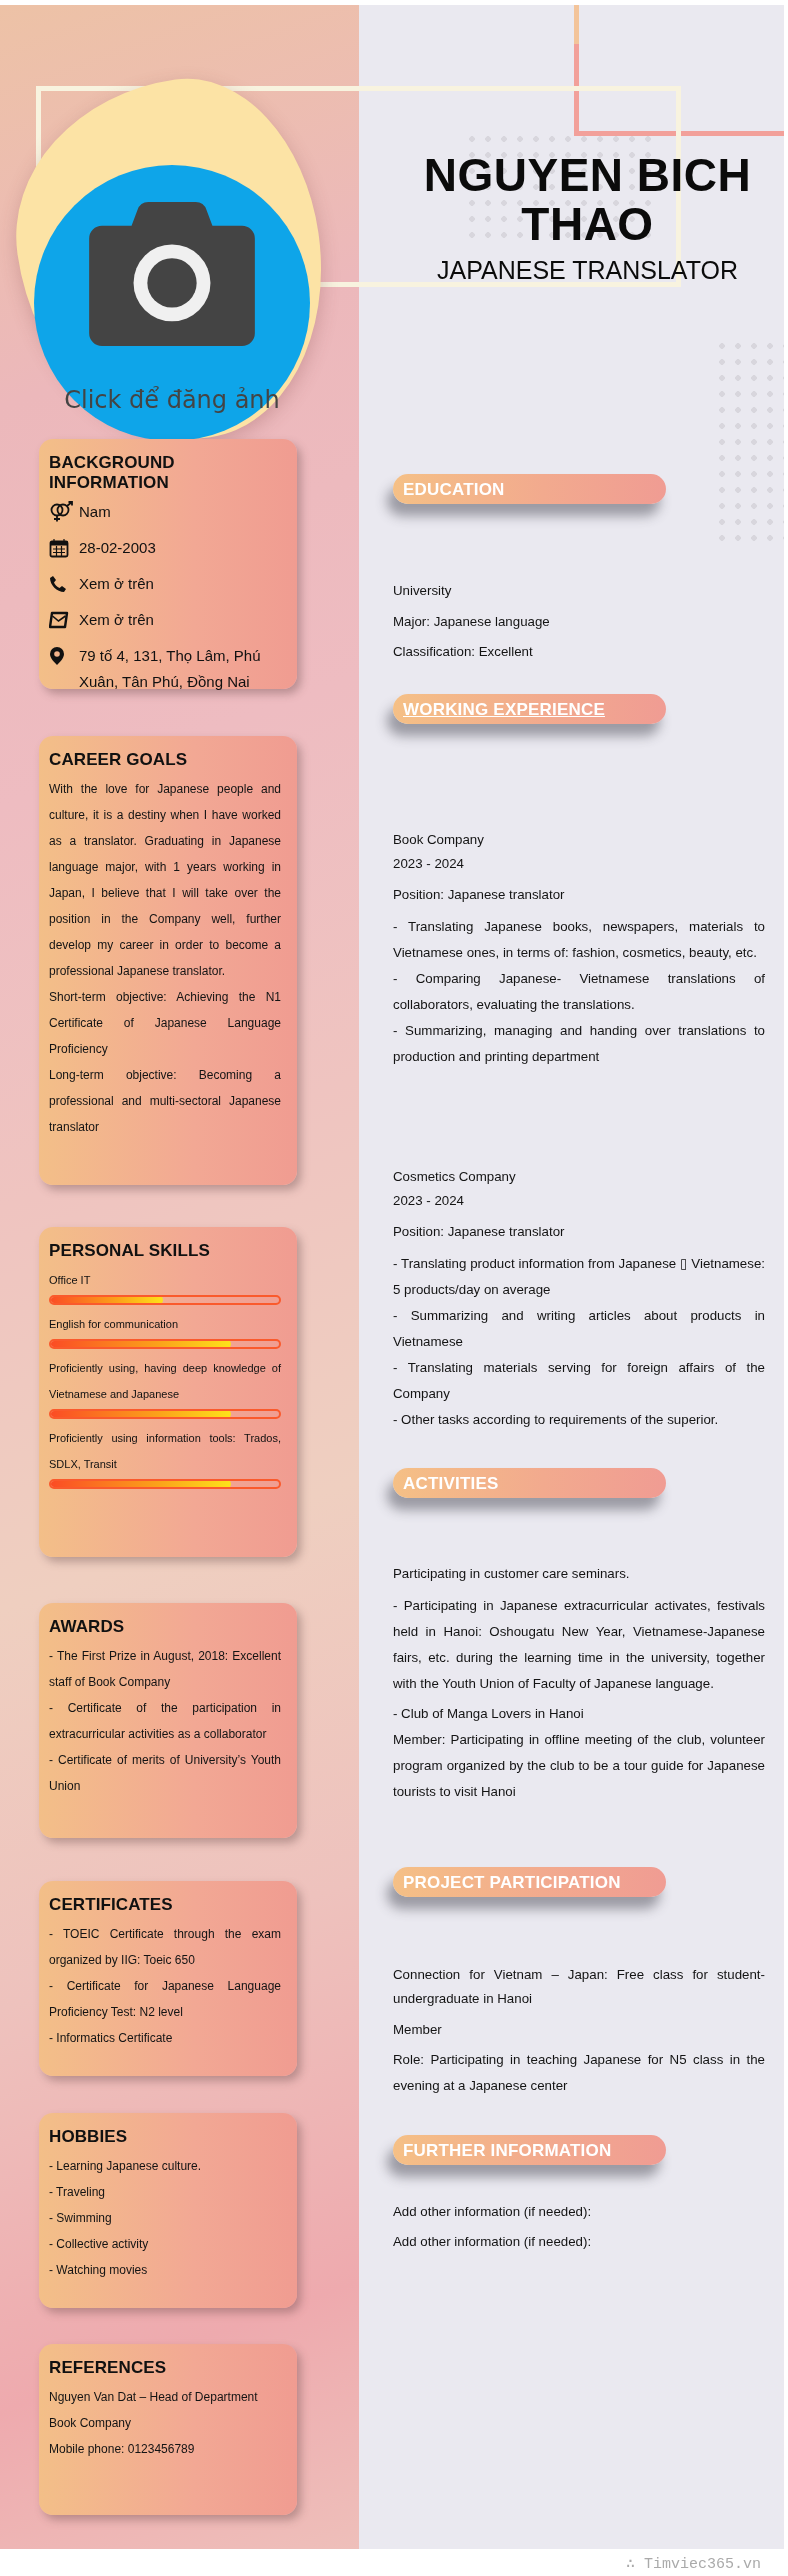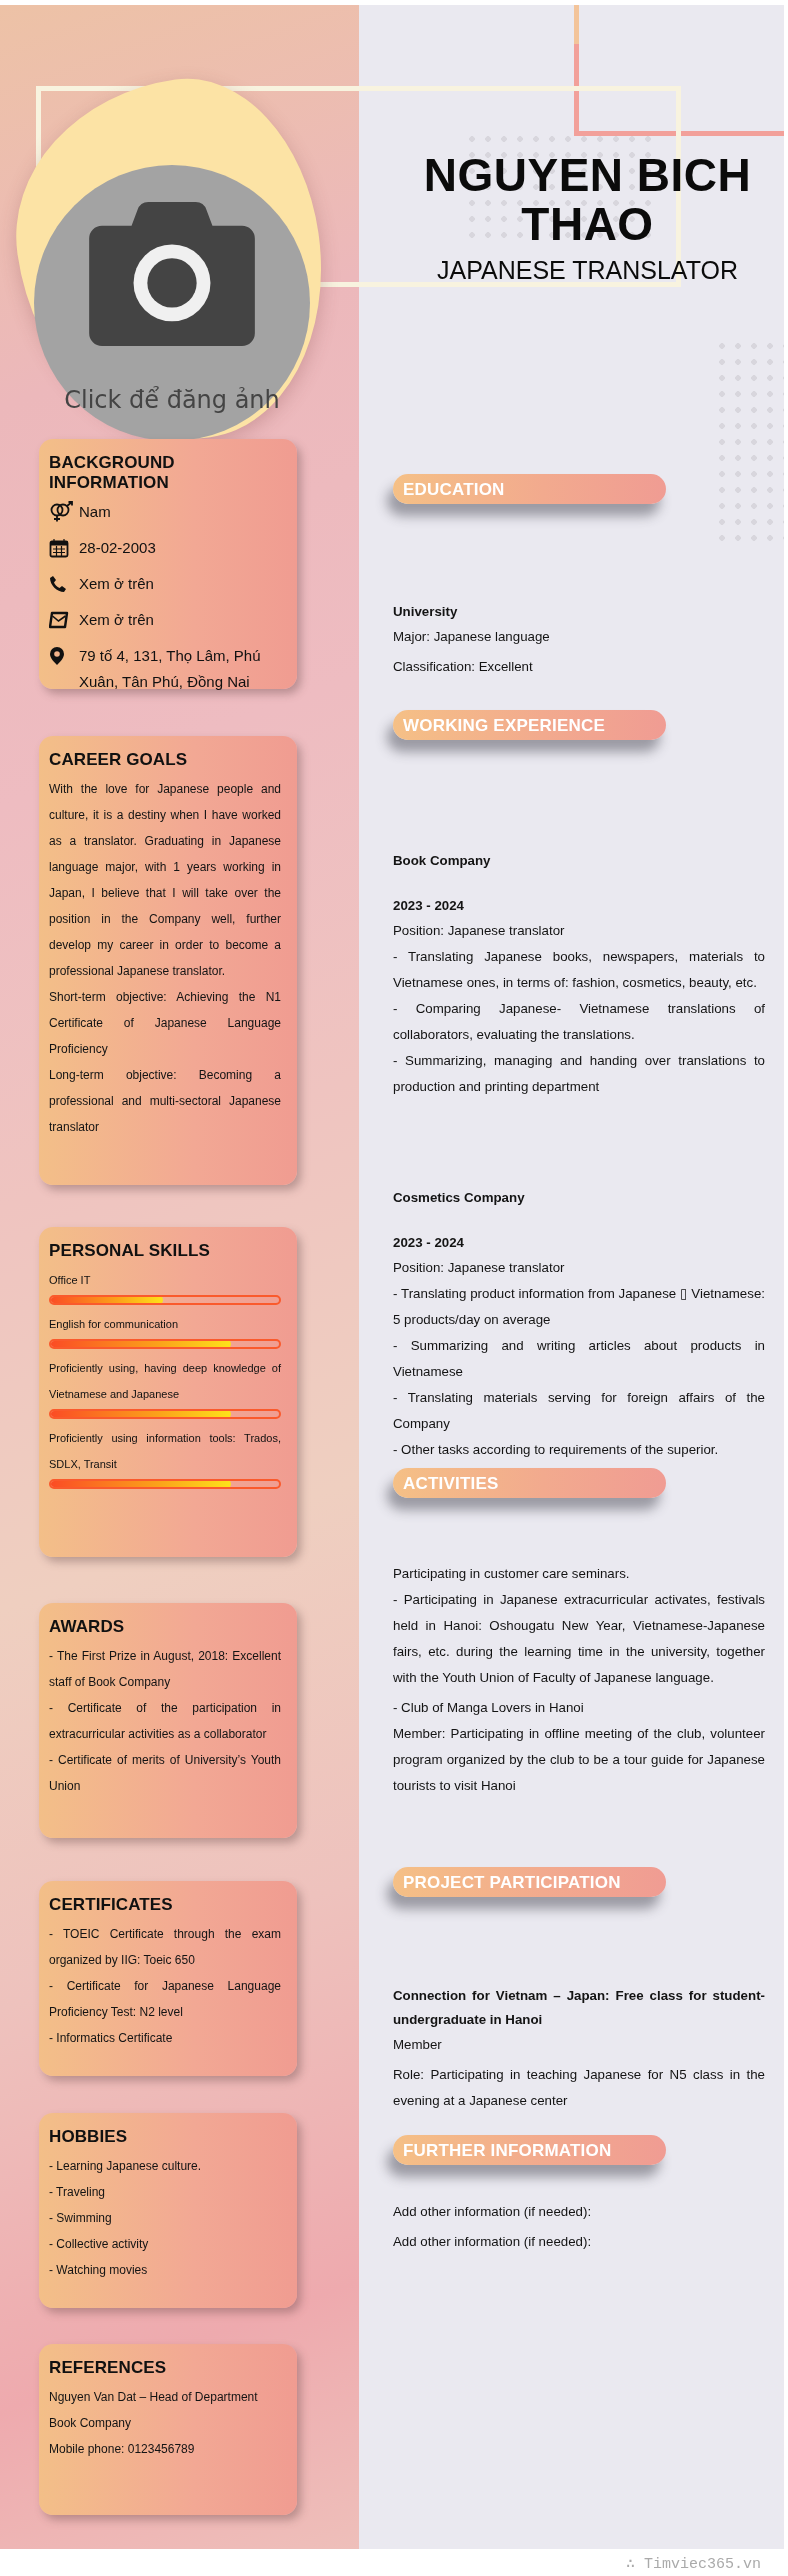--- a/index.html
+++ b/index.html
@@ -17,21 +17,21 @@
   .frame-pink-top { position: absolute; left: 574px; top: 0; width: 5px; height: 39px; background: #f3c49a; }
   .dots { position: absolute;
     background-image: radial-gradient(circle, #d8d6dd 2.6px, transparent 3px);
     background-size: 16px 16px; }
 
   
   .blob { position: absolute; left: 20px; top: 77px; width: 301px; height: 359px;
     background: #fce3a5; border-radius: 60% 40% 45% 55% / 42% 48% 52% 58%;
     box-shadow: 0 6px 18px rgba(120,60,60,0.25); transform: rotate(-8deg); }
   .avatar { position: absolute; left: 34px; top: 160px; width: 276px; height: 276px; border-radius: 50%;
-    background: #a3a3a3; display: flex; flex-direction: column; align-items: center; justify-content: center; cursor: pointer; gap: 28px; }
+    background: #0ea5e9; display: flex; flex-direction: column; align-items: center; justify-content: center; cursor: pointer; gap: 28px; }
   .avatar svg { margin-top: 10px; }
   .avatar-text { font-family: "DejaVu Sans", sans-serif; font-size: 24px; color: #444; margin-top: 12px; }
 
   
   .card { position: absolute; left: 39px; width: 258px; border-radius: 14px;
     background: linear-gradient(90deg, #f3bf88 0%, #f2a894 60%, #f09c91 100%);
     box-shadow: 4px 5px 8px rgba(90,60,60,0.35); padding: 14px 16px 14px 10px; }
   .card h3 { font-size: 17px; font-weight: 700; color: #111; margin-bottom: 6px; letter-spacing: 0.1px; }
   .card p { font-size: 12px; line-height: 26px; color: #141414; text-align: justify; }
   .info-row { display: flex; align-items: flex-start; font-size: 15px; line-height: 26px; margin-top: 10px; }
@@ -49,22 +49,22 @@
   .role { position: absolute; left: 398px; width: 379px; top: 250px; text-align: center;
     font-size: 25px; line-height: 30px; color: #0b0b0b; }
 
   .sec-head { position: absolute; left: 393px; width: 273px; height: 30px; border-radius: 15px;
     background: linear-gradient(90deg, #f5c086 0%, #f2aa8e 55%, #f09c93 100%);
     box-shadow: -6px 12px 12px rgba(60,60,70,0.45);
     color: #fff; font-weight: 700; font-size: 17px; padding: 7px 0 8px 10px; letter-spacing: 0.2px; line-height: 18px; }
 
   .rc { position: absolute; left: 393px; width: 372px; font-size: 13.3px; color: #141414; }
   .rc p { line-height: 26px; text-align: justify; }
-  .rc .b { font-weight: 700; line-height: 24px; margin-top: 21px; }
-  .rc .gap { }
+  .rc .b { font-weight: 400; line-height: 24px; }
+  .rc .gap { margin-top: 6px; }
 
   .watermark { position: absolute; right: 28px; top: 2554px; font-family: "Liberation Mono", monospace;
     font-size: 15px; color: #aaa; }
 </style>
 </head>
 <body>
 
 <div class="page">
   <div class="leftpanel"></div>
 
@@ -205,21 +205,21 @@
     <p>Mobile phone: 0123456789</p>
   </div>
 
   <div class="sec-head" style="top:469px;">EDUCATION</div>
   <div class="rc" style="top:574px;">
     <p class="b">University</p>
     <p class="gap">Major: Japanese language</p>
     <p class="gap" style="margin-top:4px;">Classification: Excellent</p>
   </div>
 
-  <div class="sec-head" style="top:705px;">WORKING EXPERIENCE</div>
+  <div class="sec-head" style="top:689px;text-decoration:underline;">WORKING EXPERIENCE</div>
   <div class="rc" style="top:823px;">
     <p class="b">Book Company</p>
     <p class="b">2023 - 2024</p>
     <p class="gap">Position: Japanese translator</p>
     <p class="gap">- Translating Japanese books, newspapers, materials to Vietnamese ones, in terms of: fashion, cosmetics, beauty, etc.</p>
     <p>- Comparing Japanese- Vietnamese translations of collaborators, evaluating the translations.</p>
     <p>- Summarizing, managing and handing over translations to production and printing department</p>
   </div>
   <div class="rc" style="top:1160px;">
     <p class="b">Cosmetics Company</p>

